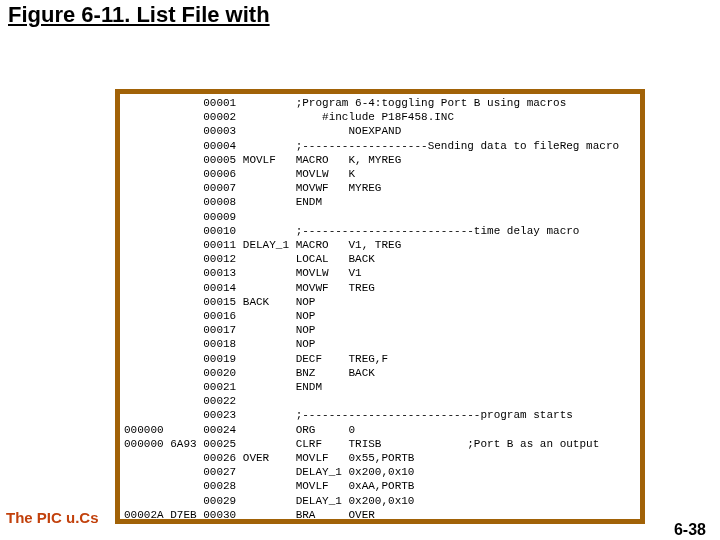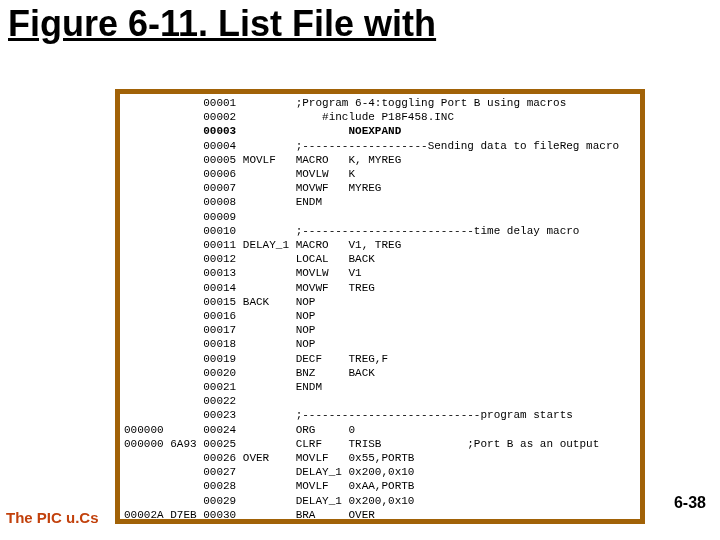--- a/index.html
+++ b/index.html
@@ -10,21 +10,21 @@
     background: #fff;
     font-family: "Comic Sans MS", "Comic Sans", cursive, sans-serif;
     overflow: hidden;
     position: relative;
   }
   .title {
     position: absolute;
     left: 8px;
     top: 2px;
     width: 700px;
-    font-size: 36px;
+    font-size: 22px;
     font-weight: bold;
     color: #000;
     text-decoration: underline;
     line-height: 1.2;
   }
   .listing-box {
     position: absolute;
     left: 115px;
     top: 89px;
     width: 530px;
@@ -34,34 +34,34 @@
     overflow: hidden;
   }
   .listing {
     font-family: Consolas, "Courier New", monospace;
     font-size: 11px;
     line-height: 14.2px;
     white-space: pre;
     padding: 2px 4px;
     color: #000;
   }
-  .listing b { font-weight: bold; }
+  .listing b { font-weight: normal; }
   .footer-left {
     position: absolute;
     left: 6px;
     bottom: 14px;
     font-family: "Comic Sans MS", cursive, sans-serif;
     font-size: 15px;
     font-weight: bold;
     color: #c2410c;
   }
   .footer-right {
     position: absolute;
     right: 14px;
-    bottom: 28px;
+    bottom: 1px;
     font-family: "Comic Sans MS", cursive, sans-serif;
     font-size: 16px;
     font-weight: bold;
     color: #000;
   }
 </style>
 </head>
 <body>
 
 <div class="title">

